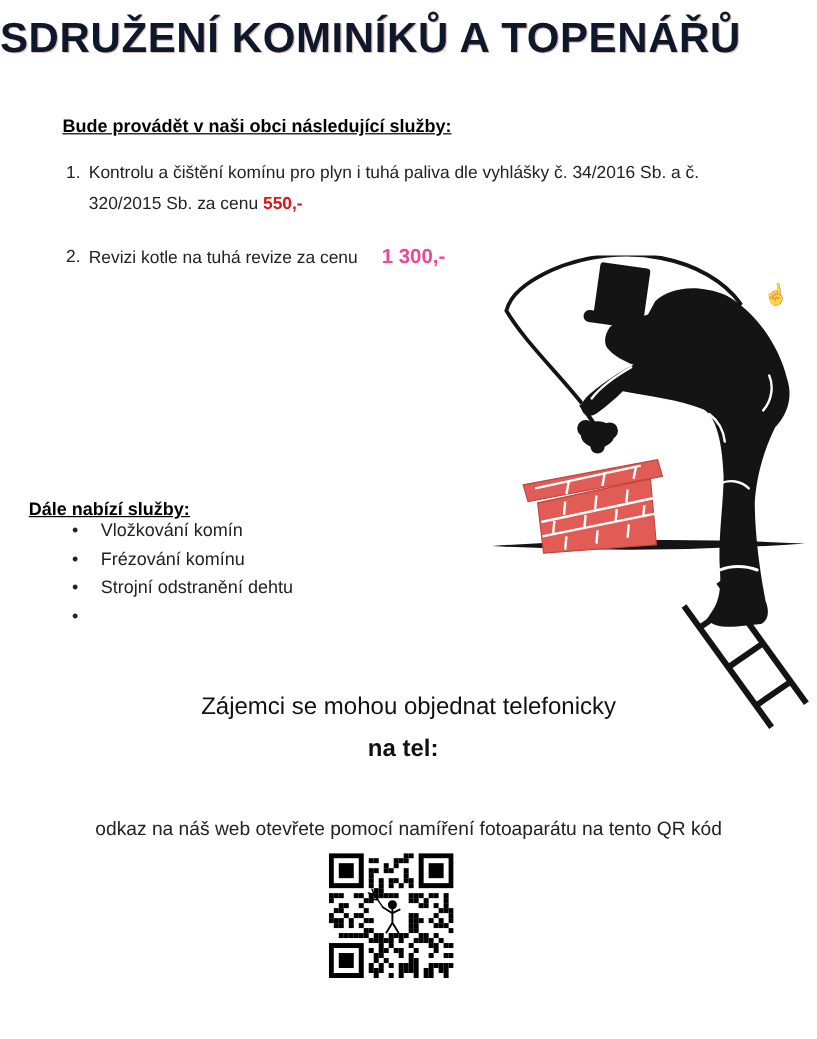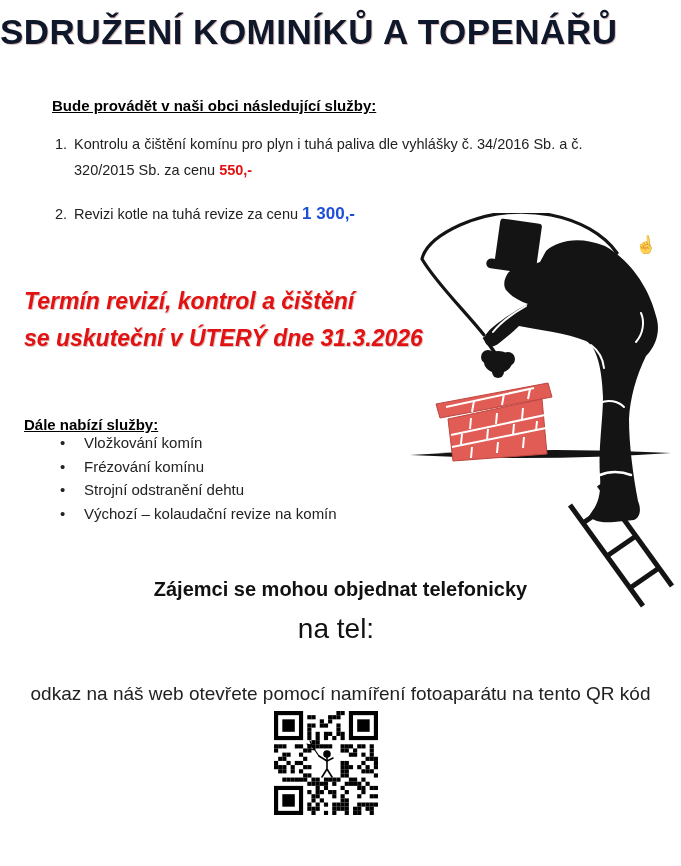--- a/index.html
+++ b/index.html
@@ -19,36 +19,36 @@
     font-size:15px;font-weight:bold;text-decoration:underline;color:#000;
   }
   #svc-heading{top:97px;left:24px;margin-left:28px;}
   
   .olitem{display:flex;font-size:14.5px;line-height:26px;color:#222;}
   .olitem .num{width:19px;flex:none;}
   .olitem .itext{width:552px;}
   #item1{top:131px;left:55px;}
   #item2{top:201px;left:55px;}
   .price{color:#e31212;font-weight:bold;}
-  .price-big{color:#1d4ed8;font-weight:bold;font-size:17px;}
+  .price-big{color:#ec4899;font-weight:bold;font-size:17px;margin-left:16px;}
   
   #notice{top:283px;left:24px;font-size:23px;font-weight:bold;font-style:italic;
     color:#e31212;line-height:37px;text-shadow:1px 1px 0 rgba(110,0,0,.25);}
   
   #more-heading{top:416px;left:24px;}
   #bullets{top:431px;left:24px;font-size:15px;line-height:23.5px;color:#222;}
   .brow{display:flex;padding-left:36px;}
   .bmark{width:24px;flex:none;}
   
-  #zaj{top:578px;left:0;width:100%;text-align:center;font-size:20px;font-weight:bold;color:#111;}
+  #zaj{top:578px;left:0;width:100%;text-align:center;font-size:20px;font-weight:normal;color:#111;}
   #phone-row{top:613px;left:0;width:100%;display:flex;justify-content:center;align-items:baseline;}
-  #phone-label{font-size:28px;font-weight:normal;color:#111;margin-right:9px;}
+  #phone-label{font-size:20px;font-weight:bold;color:#111;margin-right:9px;}
   #phone-number{font-size:45px;font-weight:bold;color:#e31212;line-height:1;
     text-shadow:1px 1px 0 rgba(110,0,0,.25);}
-  #qr-note{top:683px;left:0;width:100%;text-align:center;font-size:19px;color:#222;}
+  #qr-note{top:683px;left:0;width:100%;text-align:center;font-size:16px;color:#222;}
   #qr-wrap{top:711px;left:50%;transform:translateX(-67px);width:104px;height:104px;}
   
   #footer{top:819px;left:0;width:100%;text-align:center;font-size:10px;line-height:13px;color:#333;}
   
   #illustration{left:400px;top:213px;width:281px;height:400px;}
   #cursor{left:636px;top:235px;font-size:17px;color:#a8a8a8;transform:rotate(-8deg);opacity:.8;}
 </style>
 </head>
 <body>
 
@@ -61,43 +61,38 @@
   <div class="abs olitem" id="item1">
     <span class="num">1.</span>
     <span class="itext"><span>Kontrolu a čištění komínu pro plyn i tuhá paliva dle vyhlášky č. 34/2016 Sb. a č. 320/2015 Sb. za cenu </span><span class="price">550,-</span></span>
   </div>
 
   <div class="abs olitem" id="item2">
     <span class="num">2.</span>
     <span class="itext"><span>Revizi kotle na tuhá revize za cenu </span><span class="price-big">1 300,-</span></span>
   </div>
 
-  <div class="abs" id="notice">
-    <div>Termín revizí, kontrol a čištění</div>
-    <div>se uskuteční v ÚTERÝ dne 31.3.2026</div>
-  </div>
 
   <div class="abs sec-heading" id="more-heading">Dále nabízí služby:</div>
 
   <div class="abs" id="bullets">
     <div class="brow">
       <span class="bmark">•</span>
       <span>Vložkování komín</span>
     </div>
     <div class="brow">
       <span class="bmark">•</span>
       <span>Frézování komínu</span>
     </div>
     <div class="brow">
       <span class="bmark">•</span>
       <span>Strojní odstranění dehtu</span>
     </div>
     <div class="brow">
       <span class="bmark">•</span>
-      <span>Výchozí – kolaudační revize na komín</span>
     </div>
   </div>
 
   <svg class="abs" id="illustration" viewBox="0 0 281 400">
 
     <path d="M10,242 Q140,233 271,240 Q140,249 10,242 Z" fill="#141414"></path>
 
     <g stroke="#141414" stroke-width="5">
       <line x1="170" y1="292" x2="243" y2="393"></line>
       <line x1="199" y1="272" x2="272" y2="373"></line>

